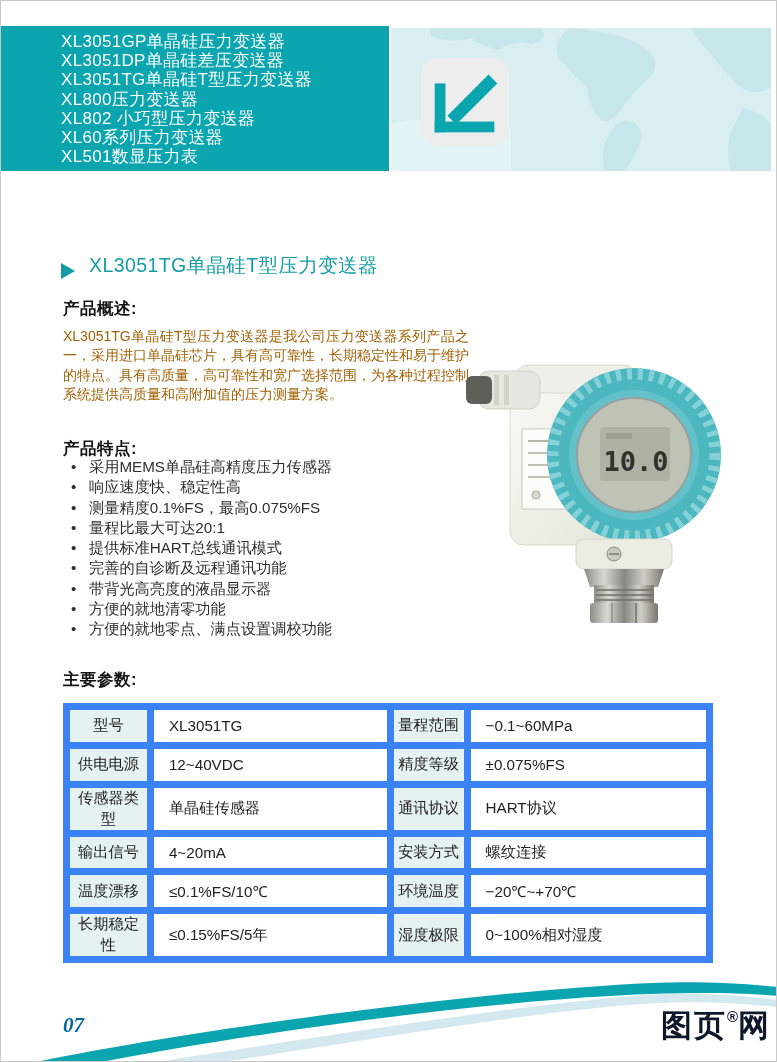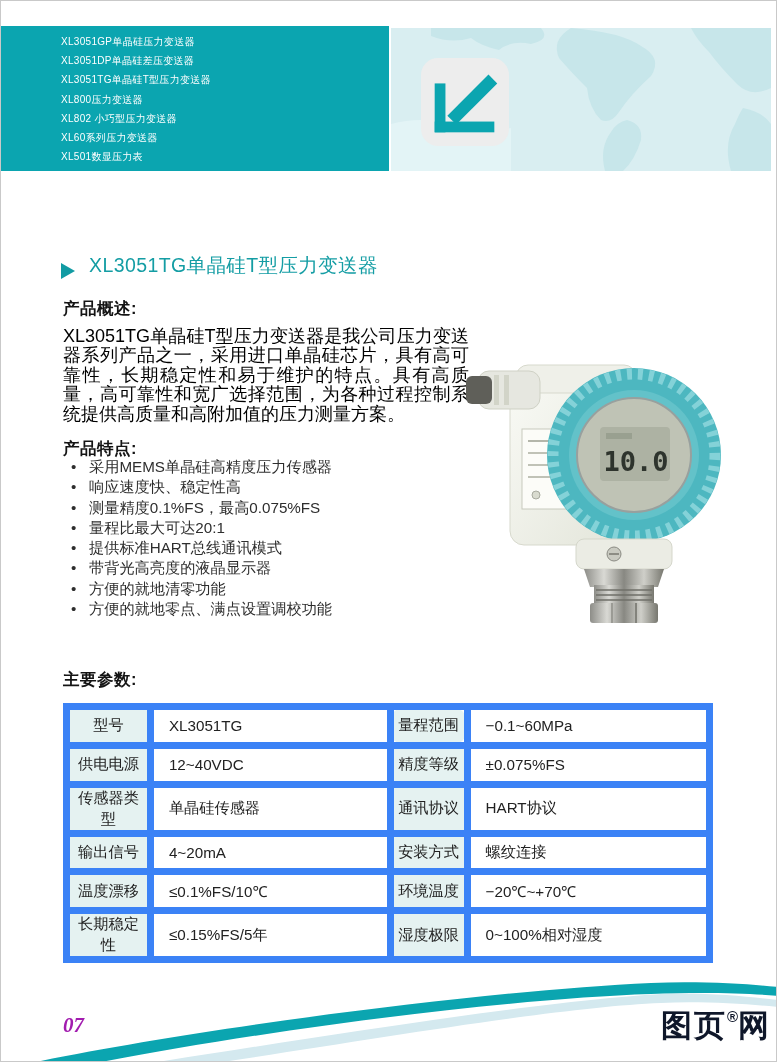--- a/index.html
+++ b/index.html
@@ -9,21 +9,21 @@
     background:#ffffff; border:1px solid #c9c9c9; overflow:hidden;
   }
 
   
   .header-teal {
     position:absolute; left:0; top:25px; width:388px; height:145px;
     background:#0ba5b0;
   }
   .product-list {
     position:absolute; left:60px; top:6px; color:#ffffff;
-    font-size:10px; line-height:19.2px; letter-spacing:0.3px;
+    font-size:17px; line-height:19.2px; letter-spacing:0.3px;
   }
   .map-block {
     position:absolute; left:390px; top:27px; width:380px; height:143px;
     background:#d9eef1; overflow:hidden;
   }
   .map-block svg.map-art { position:absolute; left:0; top:0; }
   .logo-tile {
     position:absolute; left:30px; top:30px; width:88px; height:88px;
     background:#ededed; border-radius:17px;
   }
@@ -44,21 +44,21 @@
     position:absolute; left:62px;
     font-size:16.5px; font-weight:bold; color:#141414; letter-spacing:0.5px;
   }
   .sec-overview { top:297px; }
   .sec-features { top:437px; }
   .sec-params   { top:668px; }
 
   
   .overview-text {
     position:absolute; left:62px; top:326px; width:406px;
-    font-size:18px; line-height:19.4px; color:#000000; text-align:justify;
+    font-size:14px; line-height:19.4px; color:#a16207; text-align:justify;
   }
 
   
   .photo { position:absolute; left:463px; top:334px; width:262px; height:292px; }
 
   
   .features {
     position:absolute; left:62px; top:456px; list-style:none; width:400px;
   }
   .features li {
@@ -82,21 +82,21 @@
     background:#e5f2f1; text-align:center; padding:0 4px;
   }
   .params-table td.val { padding-left:15px; background:#ffffff; }
   .c-l1 { width:85px; } .c-v1 { width:242px; } .c-l2 { width:78px;border-radius:15px; } .c-v2 { width:245px; }
 
   
   .footer-wave { position:absolute; left:0; top:942px; width:777px; height:120px; }
   .page-num {
     position:absolute; left:62px; top:1012px;
     font-family:"Liberation Serif", serif; font-style:italic; font-weight:bold;
-    font-size:21px; color:#a21caf;
+    font-size:21px; color:#0369a1;
   }
   .watermark {
     position:absolute; right:5px; bottom:20px;
     color:#0f172a; font-weight:bold; font-size:31px; letter-spacing:2px;
     line-height:1;
   }
   .watermark sup { font-size:15px; vertical-align:14px; letter-spacing:0; }
 </style>
 </head>
 <body>
@@ -196,20 +196,21 @@
     </svg>
   </div>
 
   <h2 class="sec-head sec-features">产品特点:</h2>
   <ul class="features">
     <li>采用MEMS单晶硅高精度压力传感器</li>
     <li>响应速度快、稳定性高</li>
     <li>测量精度0.1%FS，最高0.075%FS</li>
     <li>量程比最大可达20:1</li>
     <li>提供标准HART总线通讯模式</li>
+    <li>完善的自诊断及远程通讯功能</li>
     <li>带背光高亮度的液晶显示器</li>
     <li>方便的就地清零功能</li>
     <li>方便的就地零点、满点设置调校功能</li>
   </ul>
 
   <h2 class="sec-head sec-params">主要参数:</h2>
   <table class="params-table">
     <tbody>
         <tr>
       <td class="lbl c-l1">型号</td>

